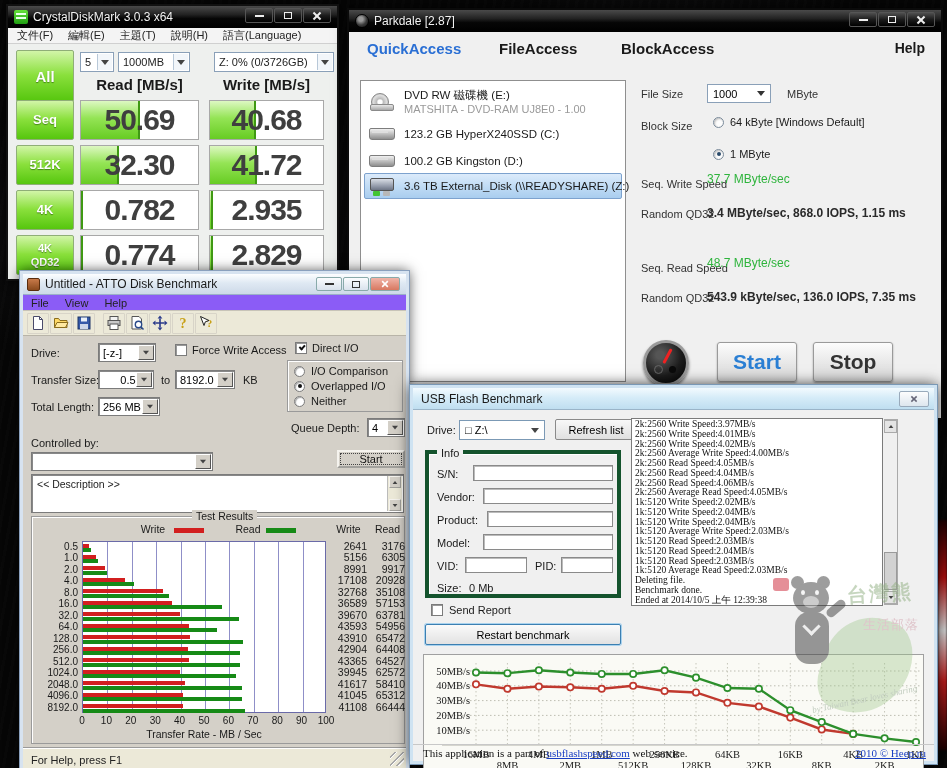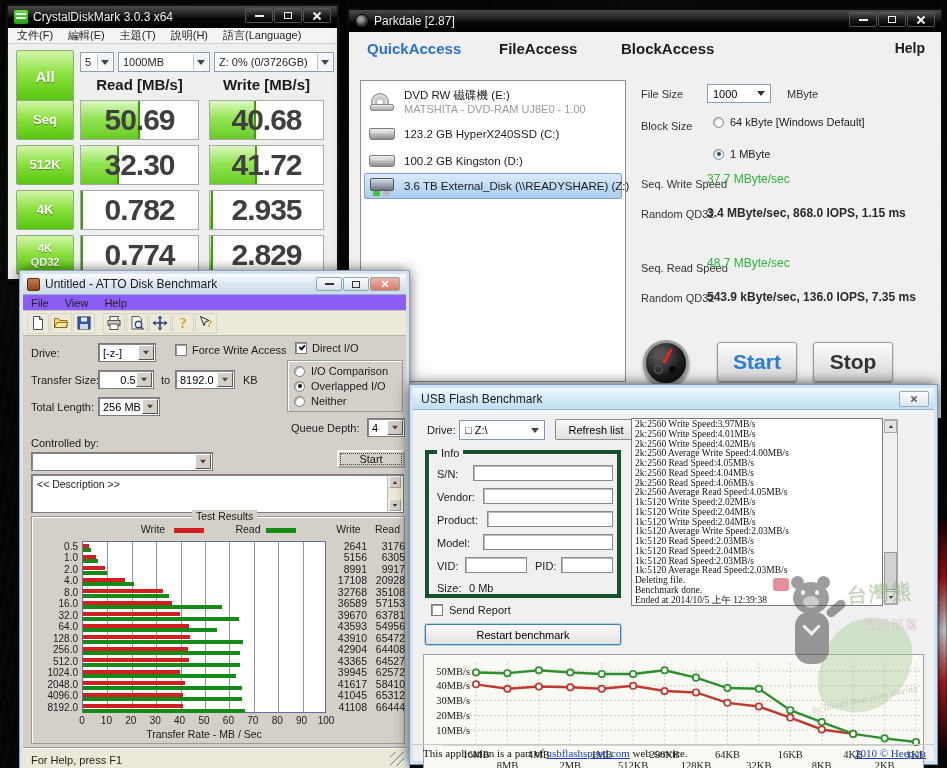--- a/index.html
+++ b/index.html
@@ -262,21 +262,21 @@
       <div class="menu-item" style="display: inline;">說明(H)</div>
       <div class="menu-item" style="display: inline;">語言(Language)</div>
     </div>
   <div class="cdm-btn" id="cdm-all">All</div>
   <div class="cdm-combo" style="left:72px;top:46px;width:34px;">
     <span>5</span>
     <span class="arr">
         <span class="tri-d"></span>
       </span>
   </div>
-  <div class="cdm-combo" style="left:110px;top:46px;width:92px;">
+  <div class="cdm-combo" style="left:110px;top:46px;width:72px;">
     <span>1000MB</span>
     <span class="arr">
         <span class="tri-d"></span>
       </span>
   </div>
   <div class="cdm-combo" style="left:206px;top:46px;width:120px;">
     <span>Z: 0% (0/3726GB)</span>
     <span class="arr">
         <span class="tri-d"></span>
       </span>

